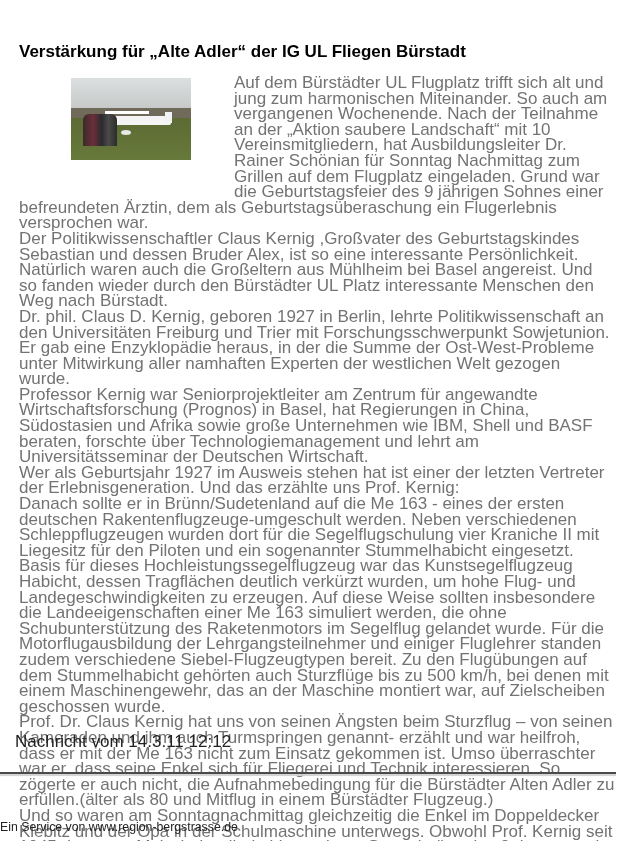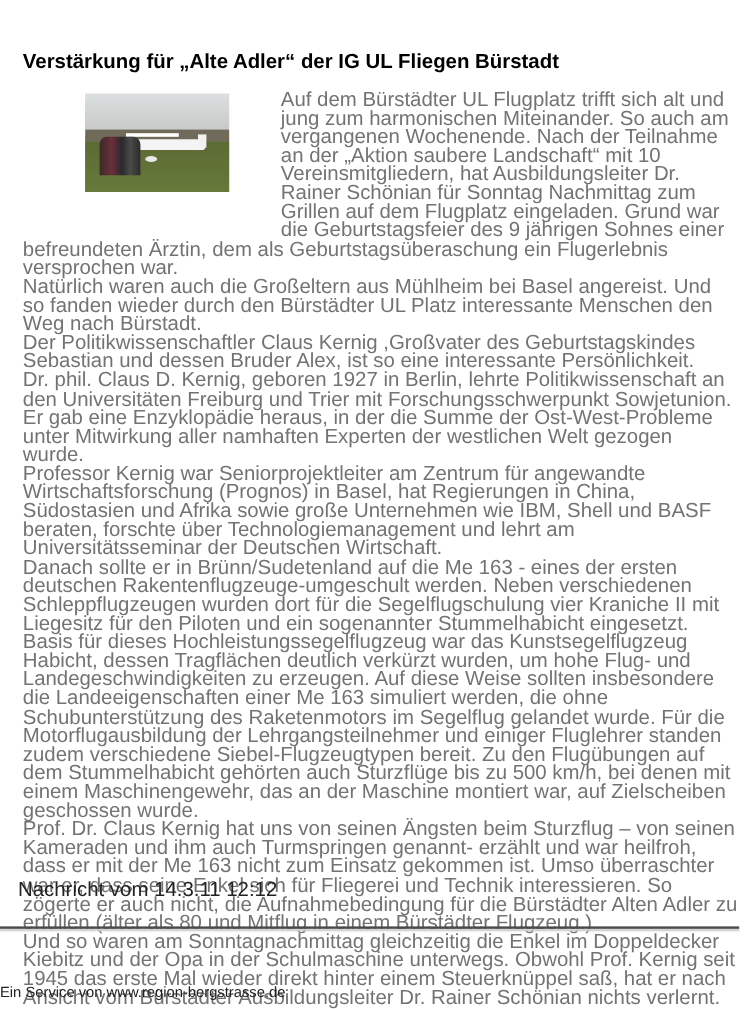--- a/index.html
+++ b/index.html
@@ -127,24 +127,25 @@
       <div class="hills"></div>
       <div class="grass"></div>
       <div class="plane-wing"></div>
       <div class="plane-body"></div>
       <div class="plane-tail"></div>
       <div class="wheel"></div>
       <div class="people"></div>
     </div>
   </div>
   <p class="intro">Auf dem Bürstädter UL Flugplatz trifft sich alt und jung zum harmonischen Miteinander. So auch am vergangenen Wochenende. Nach der Teilnahme an der „Aktion saubere Landschaft“ mit 10 Vereinsmitgliedern, hat Ausbildungsleiter Dr. Rainer Schönian für Sonntag Nachmittag zum Grillen auf dem Flugplatz eingeladen. Grund war die Geburtstagsfeier des 9 jährigen Sohnes einer befreundeten Ärztin, dem als Geburtstagsüberaschung ein Flugerlebnis versprochen war.</p>
+  <p>Der Politikwissenschaftler Claus Kernig ,Großvater des Geburtstagskindes Sebastian und dessen Bruder Alex, ist so eine interessante Persönlichkeit.</p>
   <p>Natürlich waren auch die Großeltern aus Mühlheim bei Basel angereist. Und so fanden wieder durch den Bürstädter UL Platz interessante Menschen den Weg nach Bürstadt.</p>
-  <p>Der Politikwissenschaftler Claus Kernig ,Großvater des Geburtstagskindes Sebastian und dessen Bruder Alex, ist so eine interessante Persönlichkeit.</p>
   <p>Dr. phil. Claus D. Kernig, geboren 1927 in Berlin, lehrte Politikwissenschaft an den Universitäten Freiburg und Trier mit Forschungsschwerpunkt Sowjetunion. Er gab eine Enzyklopädie heraus, in der die Summe der Ost-West-Probleme unter Mitwirkung aller namhaften Experten der westlichen Welt gezogen wurde.</p>
   <p>Professor Kernig war Seniorprojektleiter am Zentrum für angewandte Wirtschaftsforschung (Prognos) in Basel, hat Regierungen in China, Südostasien und Afrika sowie große Unternehmen wie IBM, Shell und BASF beraten, forschte über Technologiemanagement und lehrt am Universitätsseminar der Deutschen Wirtschaft.</p>
+  <p>Wer als Geburtsjahr 1927 im Ausweis stehen hat ist einer der letzten Vertreter der Erlebnisgeneration. Und das erzählte uns Prof. Kernig:</p>
   <p>Danach sollte er in Brünn/Sudetenland auf die Me 163 - eines der ersten deutschen Rakentenflugzeuge-umgeschult werden. Neben verschiedenen Schleppflugzeugen wurden dort für die Segelflugschulung vier Kraniche II mit Liegesitz für den Piloten und ein sogenannter Stummelhabicht eingesetzt. Basis für dieses Hochleistungssegelflugzeug war das Kunstsegelflugzeug Habicht, dessen Tragflächen deutlich verkürzt wurden, um hohe Flug- und Landegeschwindigkeiten zu erzeugen. Auf diese Weise sollten insbesondere die Landeeigenschaften einer Me 163 simuliert werden, die ohne Schubunterstützung des Raketenmotors im Segelflug gelandet wurde. Für die Motorflugausbildung der Lehrgangsteilnehmer und einiger Fluglehrer standen zudem verschiedene Siebel-Flugzeugtypen bereit. Zu den Flugübungen auf dem Stummelhabicht gehörten auch Sturzflüge bis zu 500 km/h, bei denen mit einem Maschinengewehr, das an der Maschine montiert war, auf Zielscheiben geschossen wurde.</p>
   <p>Prof. Dr. Claus Kernig hat uns von seinen Ängsten beim Sturzflug – von seinen Kameraden und ihm auch Turmspringen genannt- erzählt und war heilfroh, dass er mit der Me 163 nicht zum Einsatz gekommen ist. Umso überraschter war er, dass seine Enkel sich für Fliegerei und Technik interessieren. So zögerte er auch nicht, die Aufnahmebedingung für die Bürstädter Alten Adler zu erfüllen.(älter als 80 und Mitflug in einem Bürstädter Flugzeug.)</p>
   <p>Und so waren am Sonntagnachmittag gleichzeitig die Enkel im Doppeldecker Kiebitz und der Opa in der Schulmaschine unterwegs. Obwohl Prof. Kernig seit 1945 das erste Mal wieder direkt hinter einem Steuerknüppel saß, hat er nach Ansicht vom Bürstädter Ausbildungsleiter Dr. Rainer Schönian nichts verlernt.</p>
 </div>
 
 <div class="timestamp">Nachricht vom 14.3.11 12:12</div>
 
 <div class="divider"></div>
 
 <div class="footer">Ein Service von www.region-bergstrasse.de</div>

